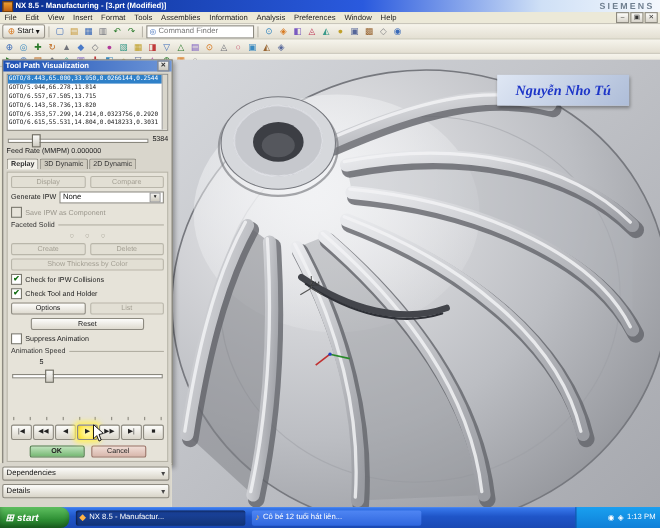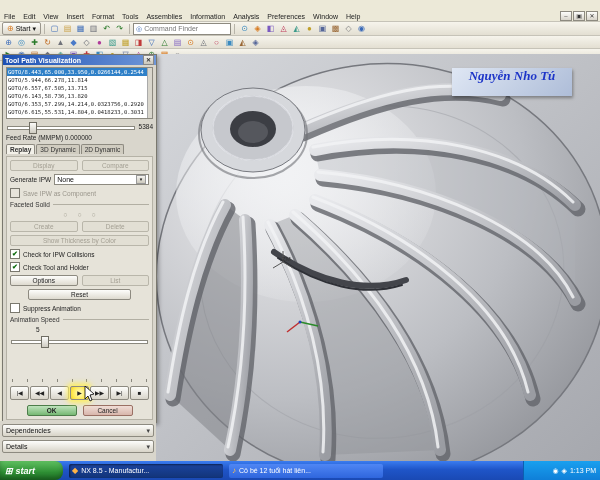--- a/index.html
+++ b/index.html
@@ -31,21 +31,21 @@
     background:linear-gradient(#fefefc,#ddd9cd);padding:1px 4px;font-size:7px;}
   .startbtn .gear{color:#d87a20;font-size:8px;}
   .cmdfinder{display:flex;align-items:center;gap:2px;background:#fff;border:1px solid #8d8a80;
     width:92px;height:10px;padding:0 2px;color:#777;}
   .cmdfinder .mag{color:#3a6ab8;}
 
   
   .viewport{position:absolute;left:156px;top:54px;width:444px;height:407px;}
   .watermark{position:absolute;left:452px;top:68px;width:120px;height:28px;border-radius:0;
     background:linear-gradient(135deg,#dfe7f4,#aebdd8);box-shadow:1px 2px 3px rgba(0,0,0,.35);
-    display:flex;justify-content:center;}
+    display:flex;align-items:center;justify-content:center;}
   .watermark span{font-family:"Liberation Serif",serif;font-style:italic;font-weight:bold;
     font-size:13px;color:#1d35c8;}
   .triad-label{position:absolute;left:282px;top:256px;font-size:6px;color:#333;}
 
   
   .dialog{position:absolute;left:2px;top:54px;width:153px;height:367px;background:#d9d6cc;
     border:1px solid #7a786e;box-shadow:2px 2px 4px rgba(0,0,0,.3);display:flex;flex-direction:column;}
   .dlg-head{height:10px;background:linear-gradient(90deg,#1c50b4,#6e96d8);color:#fff;font-weight:bold;
     display:flex;align-items:center;padding:0 2px;flex:0 0 auto;}
   .dlg-head .x{margin-left:auto;width:9px;height:8px;background:linear-gradient(#f0f0ee,#cac6ba);
@@ -117,20 +117,25 @@
   .tray .ti{font-size:7px;}
 
   
   .cursor{position:absolute;left:84px;top:386px;z-index:50;}
 </style>
 </head>
 <body>
 
 <div class="screen">
 
+  <div class="titlebar">
+    <span class="appicon"></span>
+    <span>NX 8.5 - Manufacturing - [3.prt (Modified)]</span>
+    <span class="brand">SIEMENS</span>
+  </div>
 
   <div class="menubar">
     <span style="display:flex;">
         <span class="menu-item">File</span>
         <span class="menu-item">Edit</span>
         <span class="menu-item">View</span>
         <span class="menu-item">Insert</span>
         <span class="menu-item">Format</span>
         <span class="menu-item">Tools</span>
         <span class="menu-item">Assemblies</span>

